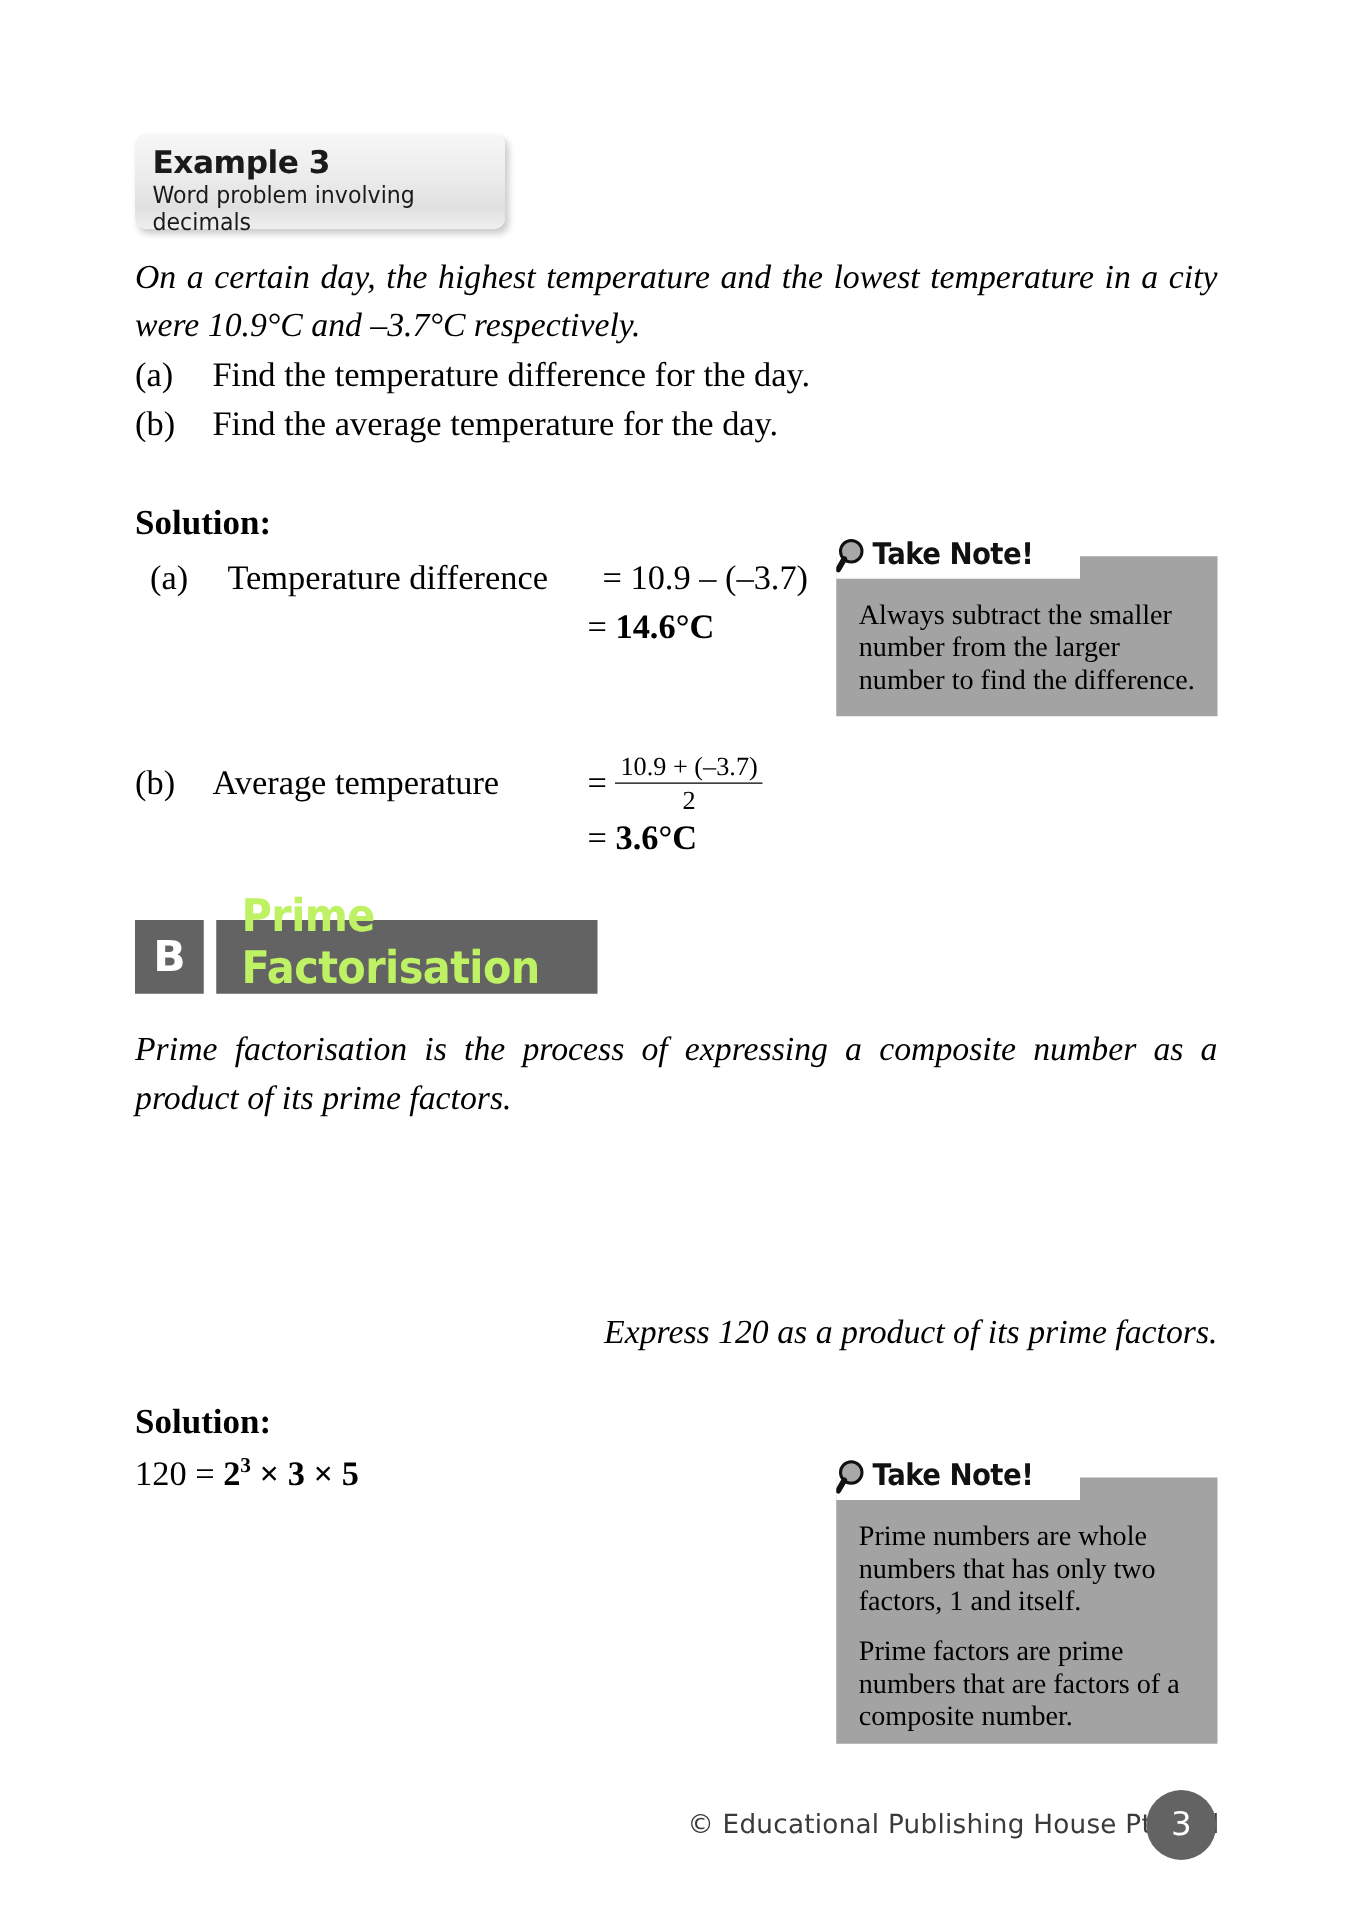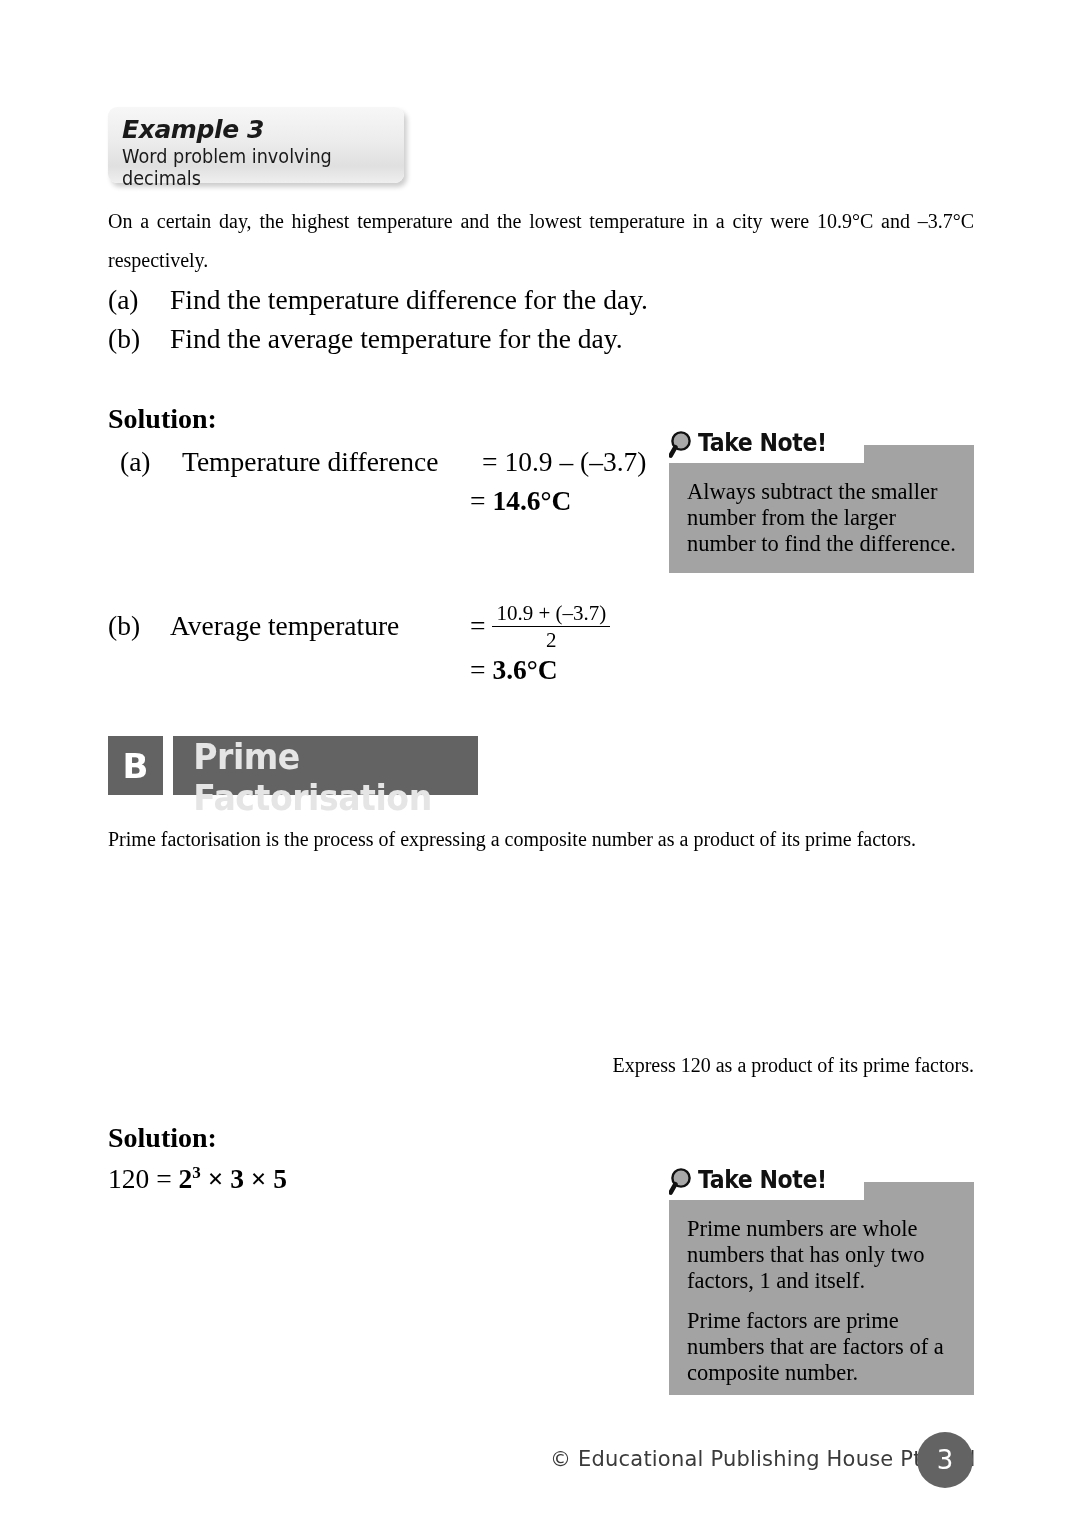--- a/index.html
+++ b/index.html
@@ -32,40 +32,40 @@
     padding: 10px 18px 12px 14px;
     box-sizing: border-box;
   }
   .example-title {
     font-family: "DejaVu Sans", sans-serif;
     font-weight: bold;
     font-size: 25px;
     letter-spacing: -0.4px;
     line-height: 1.05;
     color: #1a1a1a;
-    font-style: italic;
   }
   .example-sub {
     font-family: "DejaVu Sans", sans-serif;
     font-weight: normal;
     font-size: 19px;
     line-height: 1.15;
     margin-top: 3px;
     color: #1a1a1a;
     transform: scaleX(0.93);
     transform-origin: left center;
   }
 
   
   .para {
     position: absolute;
-    font-size: 20px;
+    font-size: 27px;
     line-height: 39px;
     text-align: justify;
     text-justify: inter-word;
+    font-style: italic;
   }
   .para.nojust { text-align: right; }
 
   .listline {
     position: absolute;
     font-size: 27.5px;
     line-height: 39px;
     white-space: nowrap;
   }
   .listline .lbl {
@@ -133,23 +133,23 @@
     font-family: "DejaVu Sans", sans-serif;
     font-weight: bold;
     display: flex;
     align-items: center;
     justify-content: center;
     font-size: 34px;
   }
   .sec-bar {
     position: absolute;
     background: #636363;
-    color: #e5e5e5;
+    color: #bef264;
     display: flex;
-    align-items: flex-start;
+    align-items: flex-end;
   }
   .sec-bar-label {
     font-family: "DejaVu Sans", sans-serif;
     font-weight: bold;
     font-size: 36px;
     letter-spacing: -0.5px;
     padding-left: 22px;
     transform: scaleX(0.92);
     transform-origin: left center;
   }

